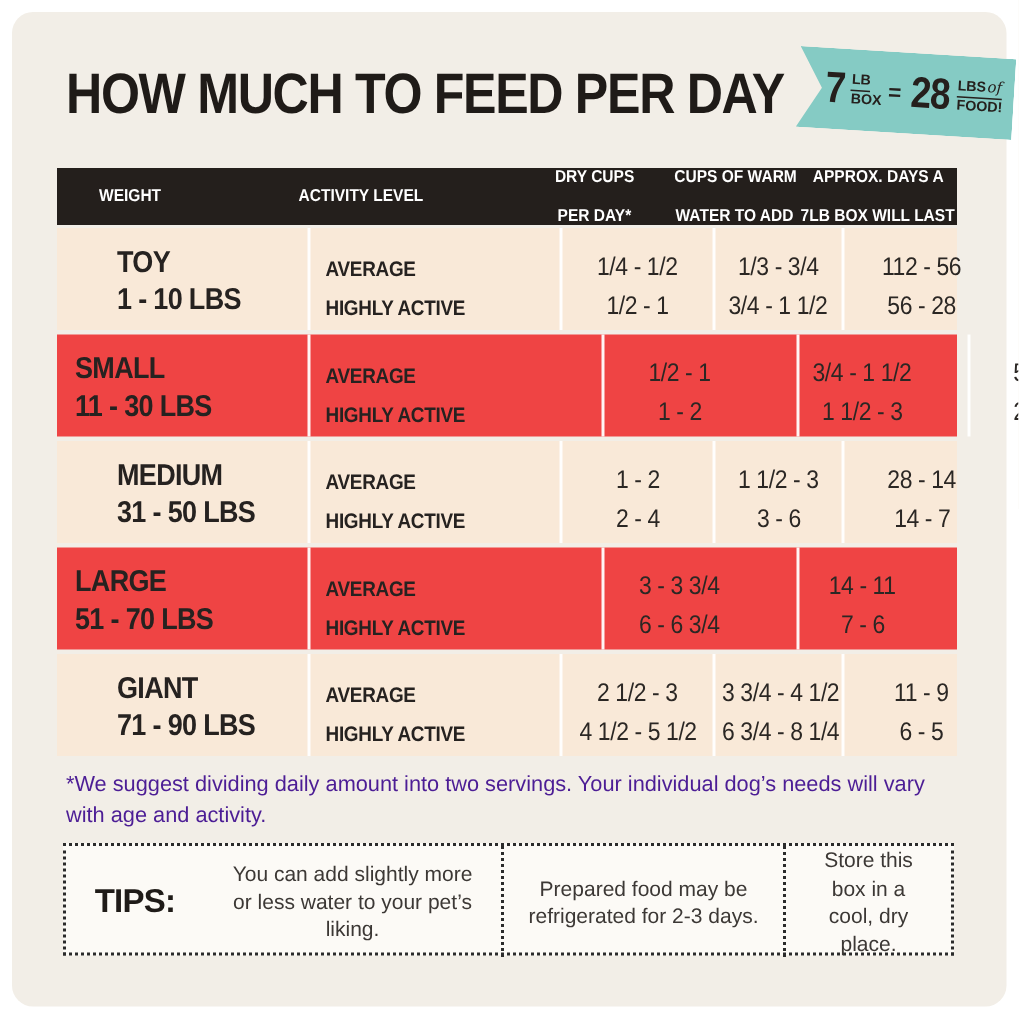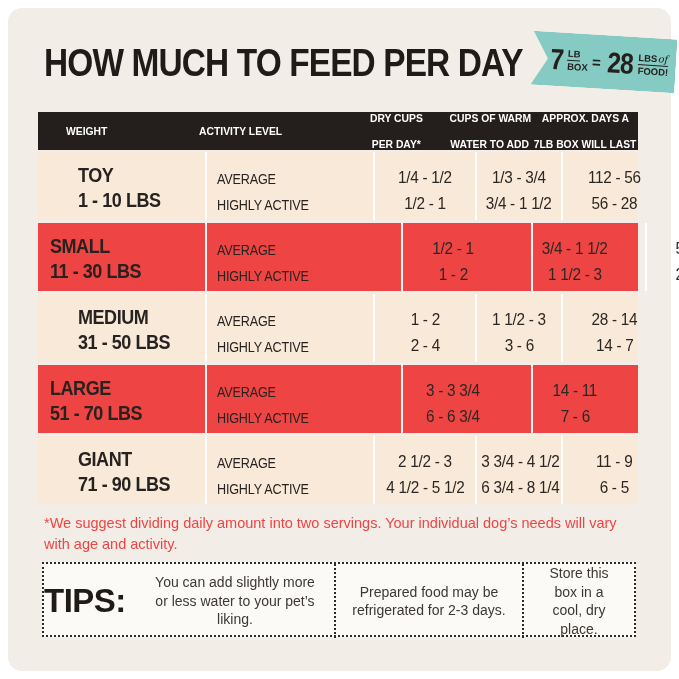--- a/index.html
+++ b/index.html
@@ -37,34 +37,34 @@
   .thead .cc{align-items:center;text-align:center;justify-content:space-between;}
   .cond{transform:scaleX(0.9);transform-origin:center;display:inline-block;white-space:nowrap;}
   .condL{transform:scaleX(0.9);transform-origin:left center;display:inline-block;white-space:nowrap;}
 
   .drow{height:68px;margin-bottom:3px;}
   .drow.peach{background:#f9e9d8;padding-left:28px;}
   .drow.white{background:#ef4444;gap:28px;}
   .drow .cell{box-sizing:border-box;padding-top:11px;}
   .drow .cell + .cell{border-left:2px solid rgba(255,255,255,0.95);}
   .c-weight{padding-left:12px;font-weight:bold;font-size:20px;line-height:25px;letter-spacing:-0.5px;}
-  .c-act{padding-left:10px;font-weight:normal;font-size:14px;line-height:26px;padding-top:14px !important;letter-spacing:-0.2px;}
+  .c-act{padding-left:10px;font-weight:bold;font-size:14px;line-height:26px;padding-top:14px !important;letter-spacing:-0.2px;}
   .c-val{text-align:center;font-size:17px;line-height:26px;padding-top:13px !important;
          color:#2b2724;letter-spacing:-0.3px;font-weight:500;}
 
   
   .footnote{position:absolute;left:44px;top:513px;width:585px;font-size:14.5px;line-height:21px;
-            color:#ef4444;}
+            color:#4c1d95;}
 
   
   .tips{position:absolute;left:42px;top:562px;width:594px;height:75px;box-sizing:border-box;
         border:2px dotted #2b2b2b;background:#fcfaf6;display:grid;
         grid-template-columns:92px 198px 188px 1fr;align-items:center;}
-  .tips-label{font-size:33px;font-weight:bold;letter-spacing:-0.5px;color:#1f1b18;
-              text-align:left;}
+  .tips-label{font-size:22px;font-weight:bold;letter-spacing:-0.5px;color:#1f1b18;
+              text-align:center;}
   .tip{font-size:14px;line-height:18.5px;color:#3c3835;text-align:center;padding:0 14px;
        height:100%;display:flex;align-items:center;justify-content:center;box-sizing:border-box;}
   .tip + .tip{border-left:2px dotted #2b2b2b;}
 </style>
 </head>
 <body>
 
 <div class="canvas">
   <div class="inner"></div>
 

